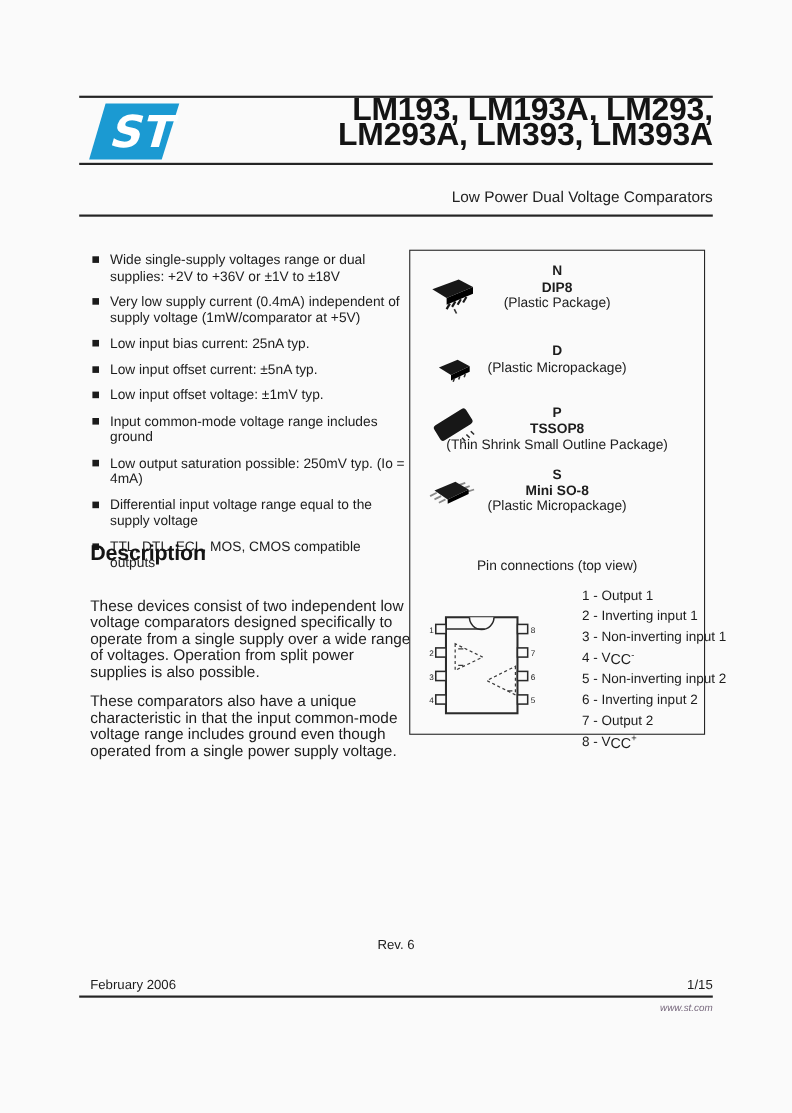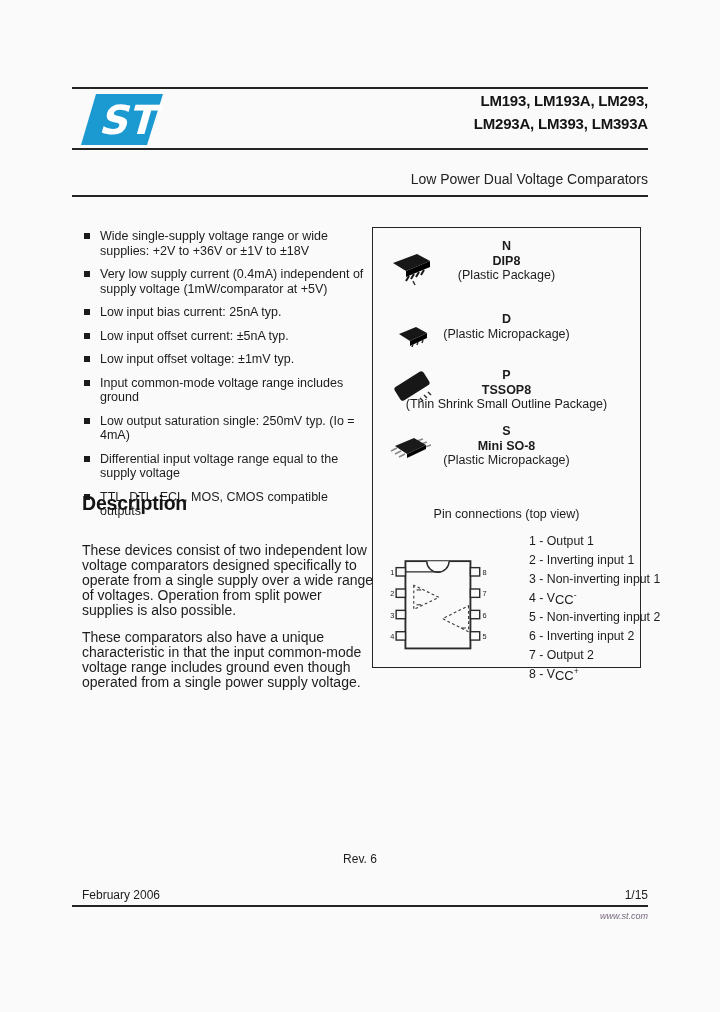--- a/index.html
+++ b/index.html
@@ -10,21 +10,21 @@
     font-family:"Liberation Sans", sans-serif;
     color:#1c1c1c;
     overflow:hidden;
   }
   .rule { position:absolute; left:72px; width:576px; height:2px; background:#242424; }
   .rule-thin { height:1.5px; }
 
   
   .logo-wrap { position:absolute; left:80px; top:93px; width:84px; height:53px; }
   .title-block { position:absolute; right:72px; top:89px; text-align:right;
-    font-size:15px; font-weight:bold; line-height:23px; color:#141414; letter-spacing:-0.2px; }
+    font-size:29px; font-weight:bold; line-height:23px; color:#141414; letter-spacing:-0.2px; }
   .subtitle { position:absolute; right:72px; top:171px; font-size:14px; color:#222; }
 
   
   .features { position:absolute; left:84px; top:229px; width:286px; list-style:none; }
   .features li { display:flex; margin-bottom:9px; font-size:12.5px; line-height:14.5px; }
   .features .sq { flex:0 0 auto; width:6px; height:6px; background:#1b1b1b; margin:4px 10px 0 0; }
 
   
   .description { position:absolute; left:82px; top:492px; width:292px; }
   .description h2 { font-size:19.5px; font-weight:bold; color:#141414; margin-bottom:28px; letter-spacing:-0.2px; }
@@ -68,21 +68,21 @@
 
 <div class="title-block">
   <div>LM193, LM193A, LM293,</div>
   <div>LM293A, LM393, LM393A</div>
 </div>
 <div class="subtitle">Low Power Dual Voltage Comparators</div>
 
 <ul class="features">
   <li>
       <span class="sq"></span>
-      <span>Wide single-supply voltage range or wide supplies: +2V to +36V or ±1V to ±18V</span>
+      <span>Wide single-supply voltages range or dual supplies: +2V to +36V or ±1V to ±18V</span>
     </li>
   <li>
       <span class="sq"></span>
       <span>Very low supply current (0.4mA) independent of supply voltage (1mW/comparator at +5V)</span>
     </li>
   <li>
       <span class="sq"></span>
       <span>Low input bias current: 25nA typ.</span>
     </li>
   <li>
@@ -92,21 +92,21 @@
   <li>
       <span class="sq"></span>
       <span>Low input offset voltage: ±1mV typ.</span>
     </li>
   <li>
       <span class="sq"></span>
       <span>Input common-mode voltage range includes ground</span>
     </li>
   <li>
       <span class="sq"></span>
-      <span>Low output saturation single: 250mV typ. (Io = 4mA)</span>
+      <span>Low output saturation possible: 250mV typ. (Io = 4mA)</span>
     </li>
   <li>
       <span class="sq"></span>
       <span>Differential input voltage range equal to the supply voltage</span>
     </li>
   <li>
       <span class="sq"></span>
       <span>TTL, DTL. ECL, MOS, CMOS compatible outputs</span>
     </li>
 </ul>

